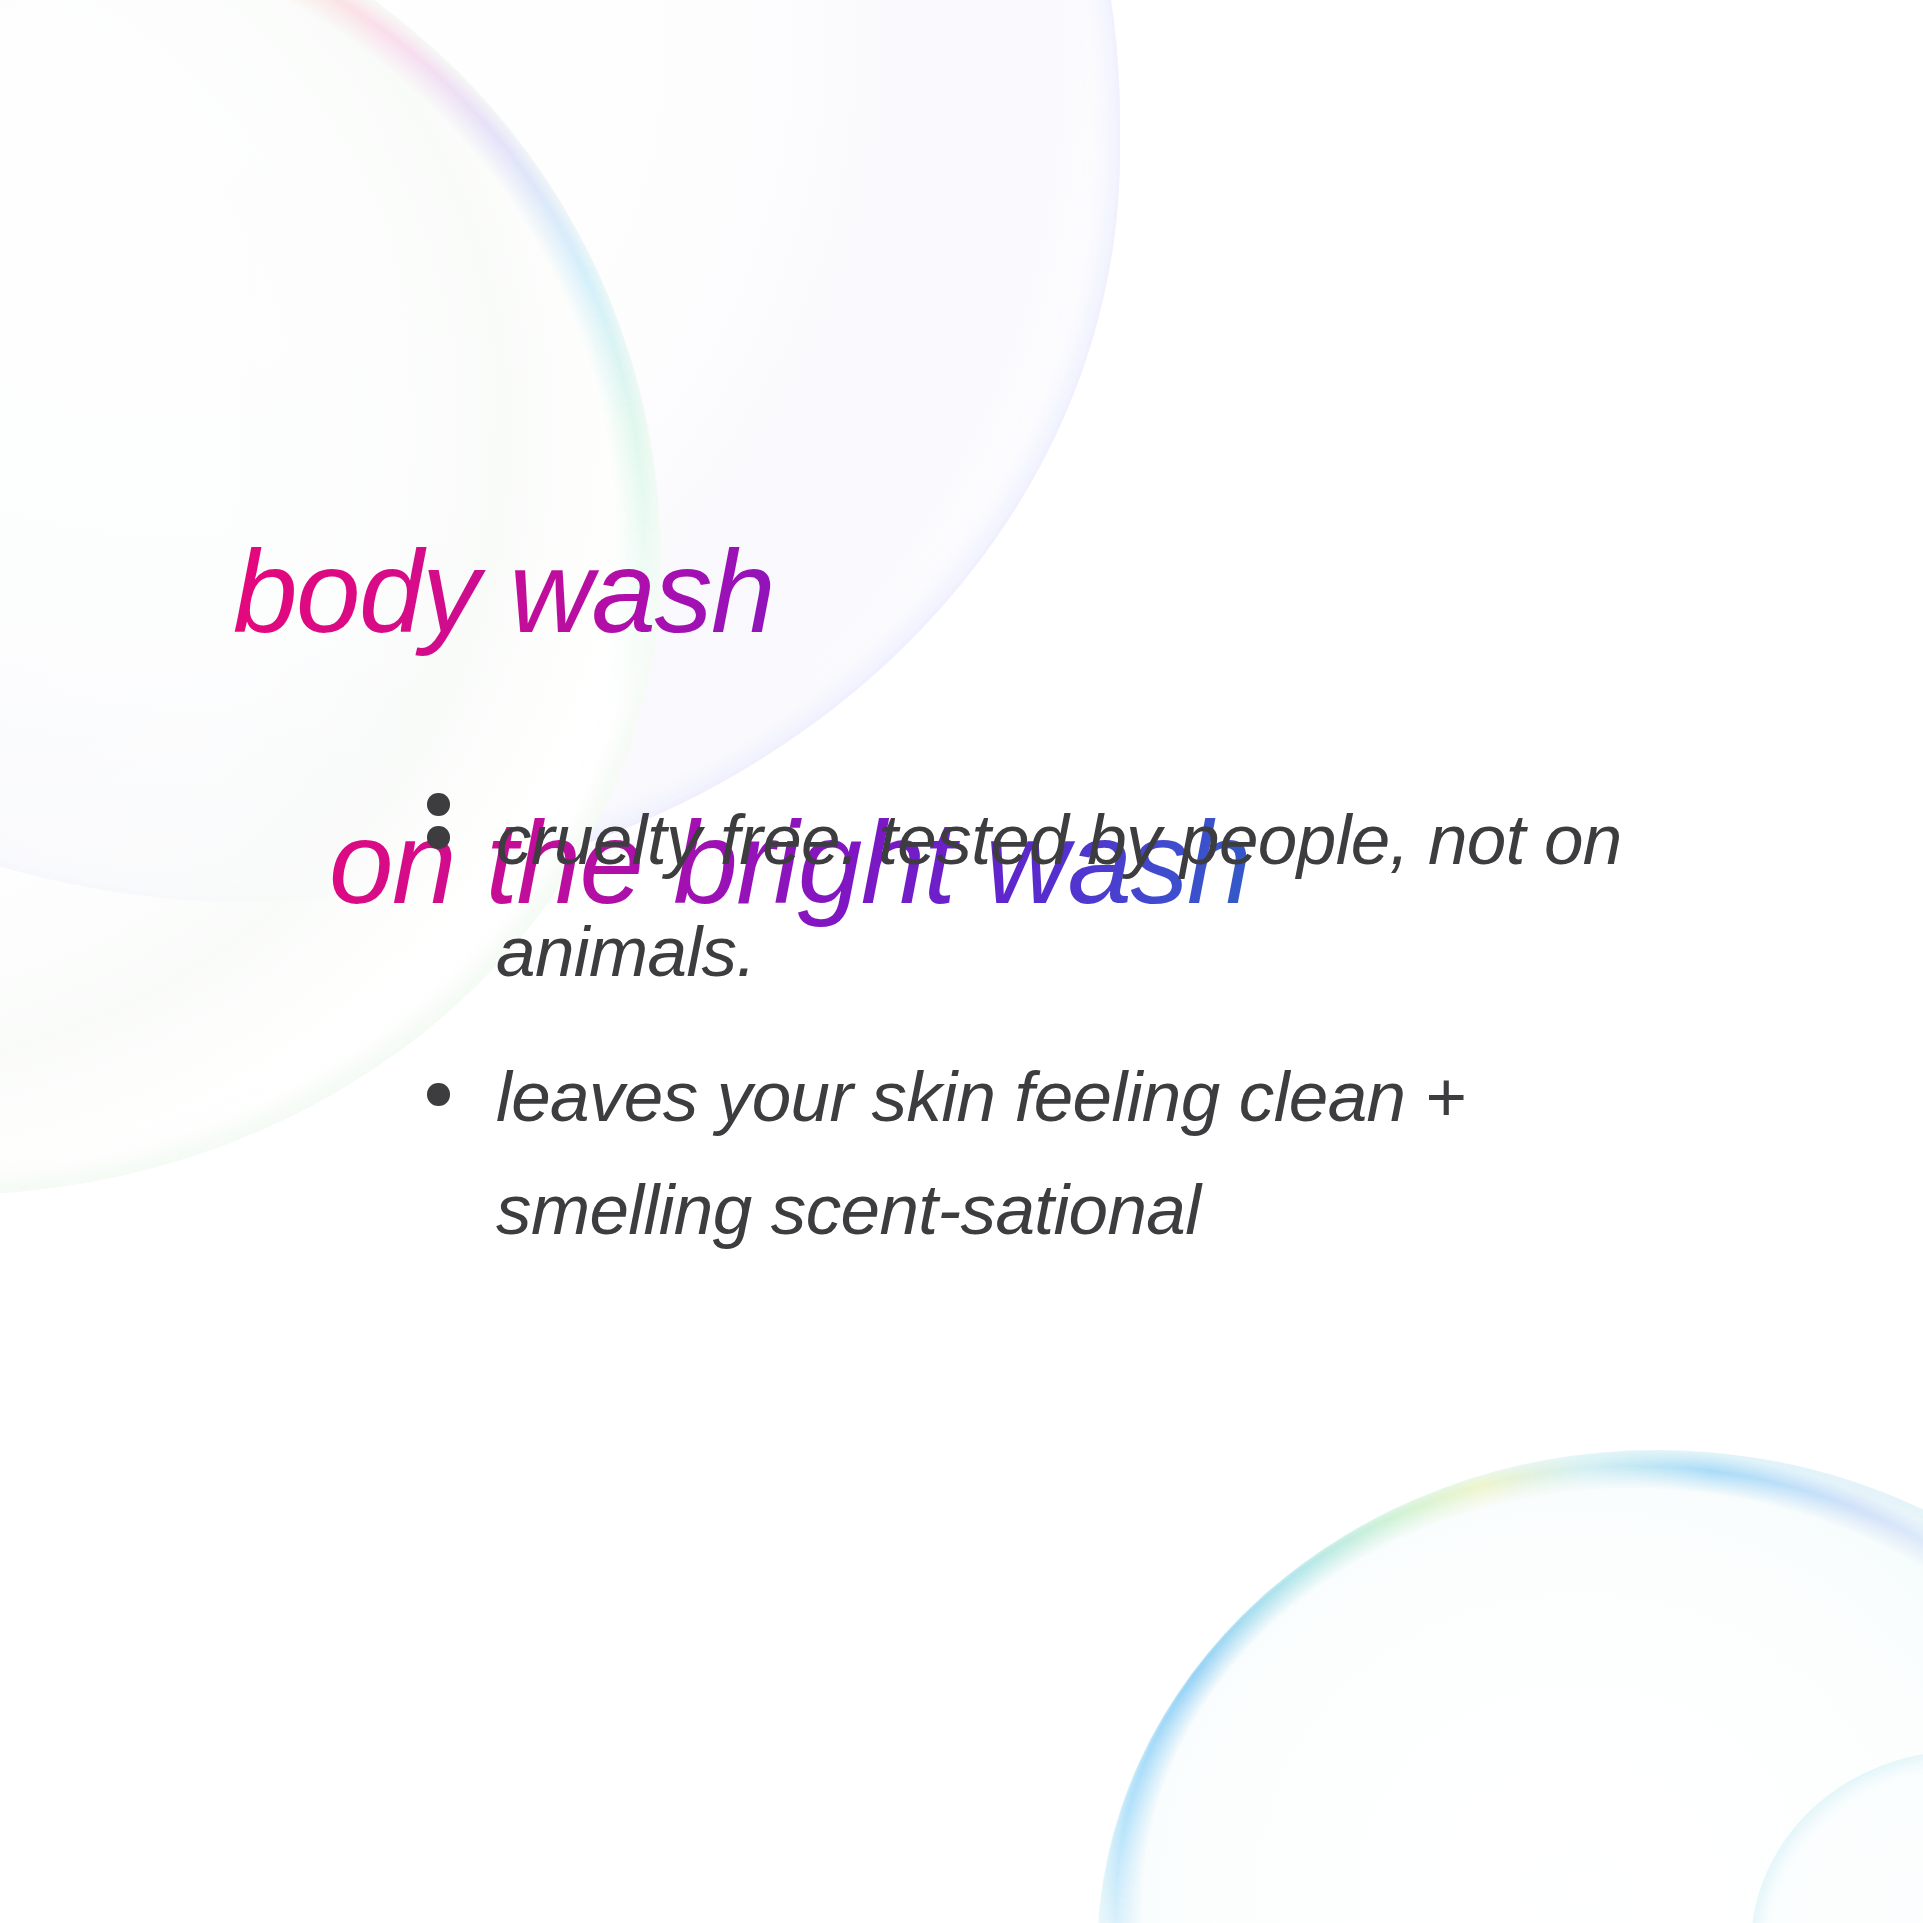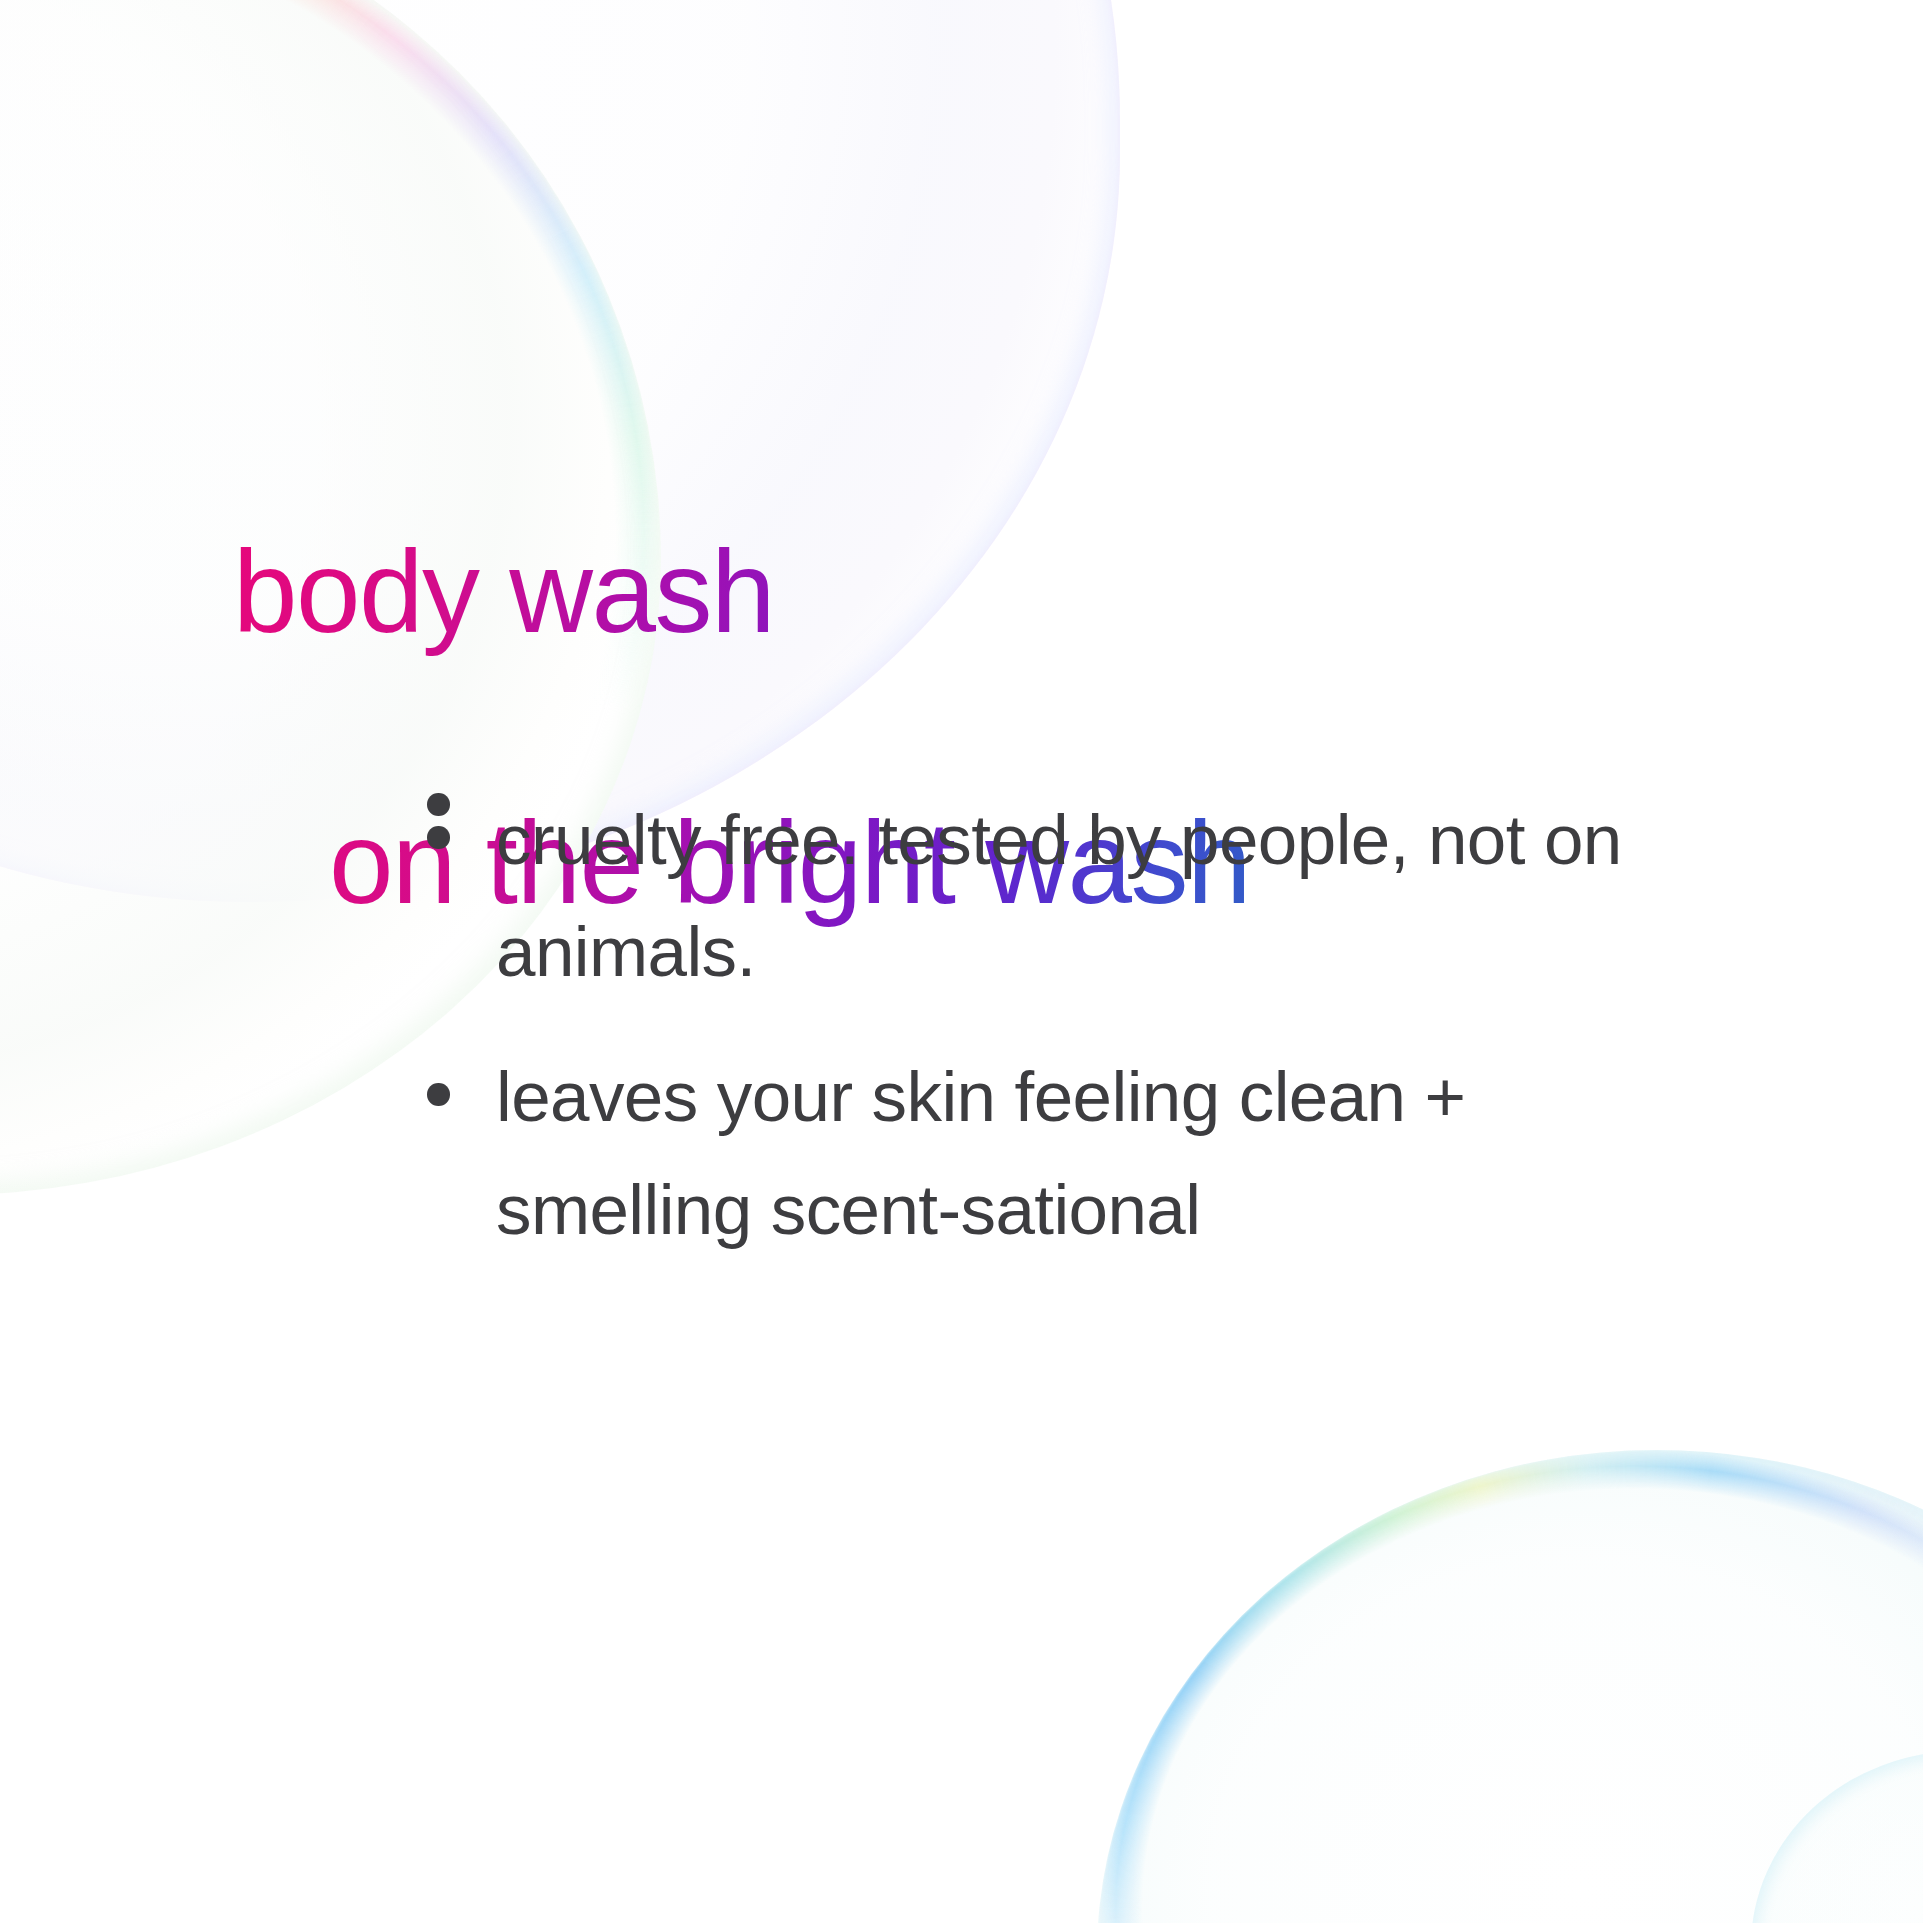--- a/index.html
+++ b/index.html
@@ -9,20 +9,21 @@
     background: #ffffff;
   }
 
   #stage {
     position: relative;
     width: 1924px;
     height: 1924px;
     background: #ffffff;
     overflow: hidden;
     font-family: "Liberation Sans", "DejaVu Sans", sans-serif;
+    font-style: italic;
     -webkit-font-smoothing: antialiased;
   }
 
   
   .bubble-layer {
     position: absolute;
     inset: 0;
     pointer-events: none;
     z-index: 0;
   }

